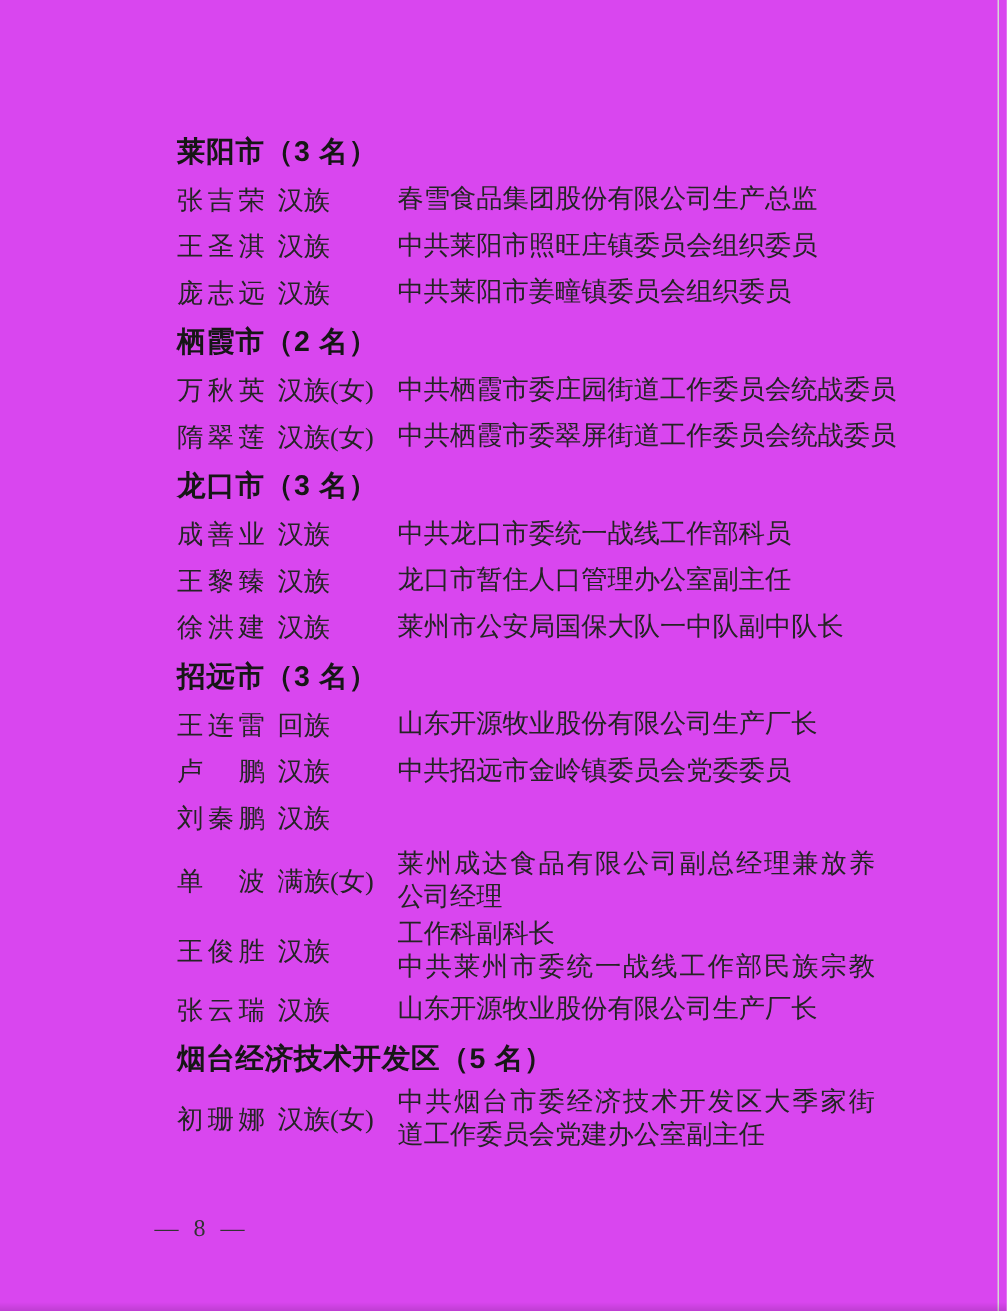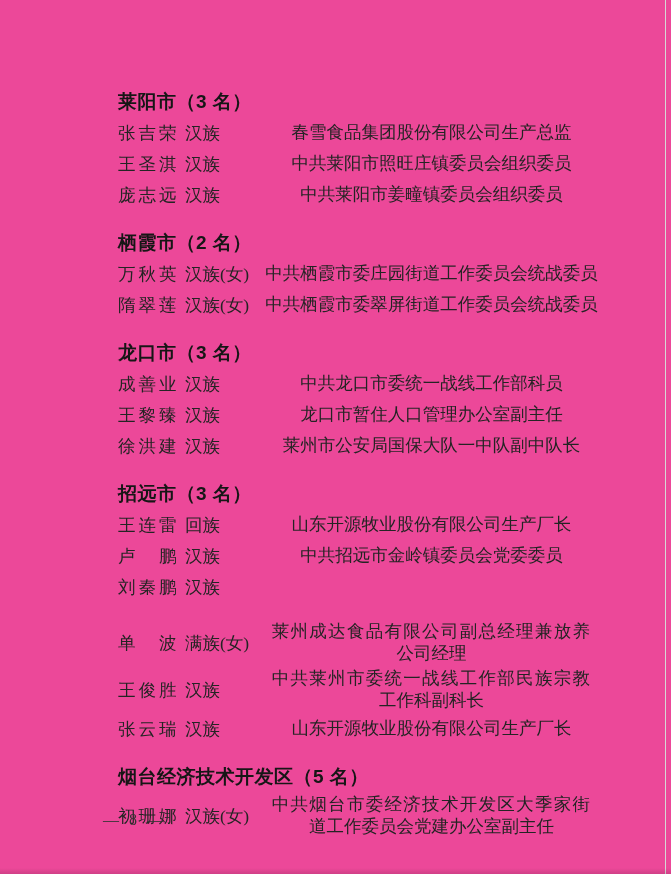--- a/index.html
+++ b/index.html
@@ -6,28 +6,28 @@
   body {
     width: 671px; height: 874px;
     background: #fbfbfa;
     overflow: hidden;
     position: relative;
     font-family: "Liberation Serif", "DejaVu Serif", serif;
     color: #212121;
   }
   .page {
     position: absolute; inset: 0;
-    background: #ec4899;
+    background: #d946ef;
   }
   .doc-content {
     position: absolute;
     left: 118px; top: 86px;
     width: 480px;
   }
-  .section { margin-top: 17px; }
+  .section { margin-top: 3px; }
   .section:first-child { margin-top: 0; }
   .section-heading {
     margin: 0;
     font-family: "Liberation Sans", "DejaVu Sans", sans-serif;
     font-weight: bold;
     font-size: 19px;
     line-height: 31px;
     color: #161616;
     letter-spacing: 0.5px;
   }
@@ -50,21 +50,20 @@
     flex: 0 0 80px;
     font-size: 17.5px;
     white-space: nowrap;
     color: #242424;
   }
   .col-position {
     flex: 1 1 auto;
     width: 330px;
     font-size: 17.5px;
     color: #242424;
-    text-align: center;
   }
   .pos-line {
     line-height: 21.5px;
     white-space: nowrap;
   }
   .pos-line.full-line { letter-spacing: 1.3px; }
   .page-number {
     position: absolute;
     left: 103px; top: 811px;
     font-size: 16px;
@@ -204,23 +203,23 @@
   <div class="pos-line full-line">莱州成达食品有限公司副总经理兼放养</div>
 
   <div class="pos-line">公司经理</div>
 </span>
   </div>
 
   <div class="entry-row">
     <span class="col-name">王俊胜</span>
     <span class="col-ethnicity">汉族</span>
     <span class="col-position">
+  <div class="pos-line">工作科副科长</div>
+
   <div class="pos-line full-line">中共莱州市委统一战线工作部民族宗教</div>
-
-  <div class="pos-line">工作科副科长</div>
 </span>
   </div>
 
   <div class="entry-row">
     <span class="col-name">张云瑞</span>
     <span class="col-ethnicity">汉族</span>
     <span class="col-position">
   <div class="pos-line">山东开源牧业股份有限公司生产厂长</div>
 </span>
   </div>

